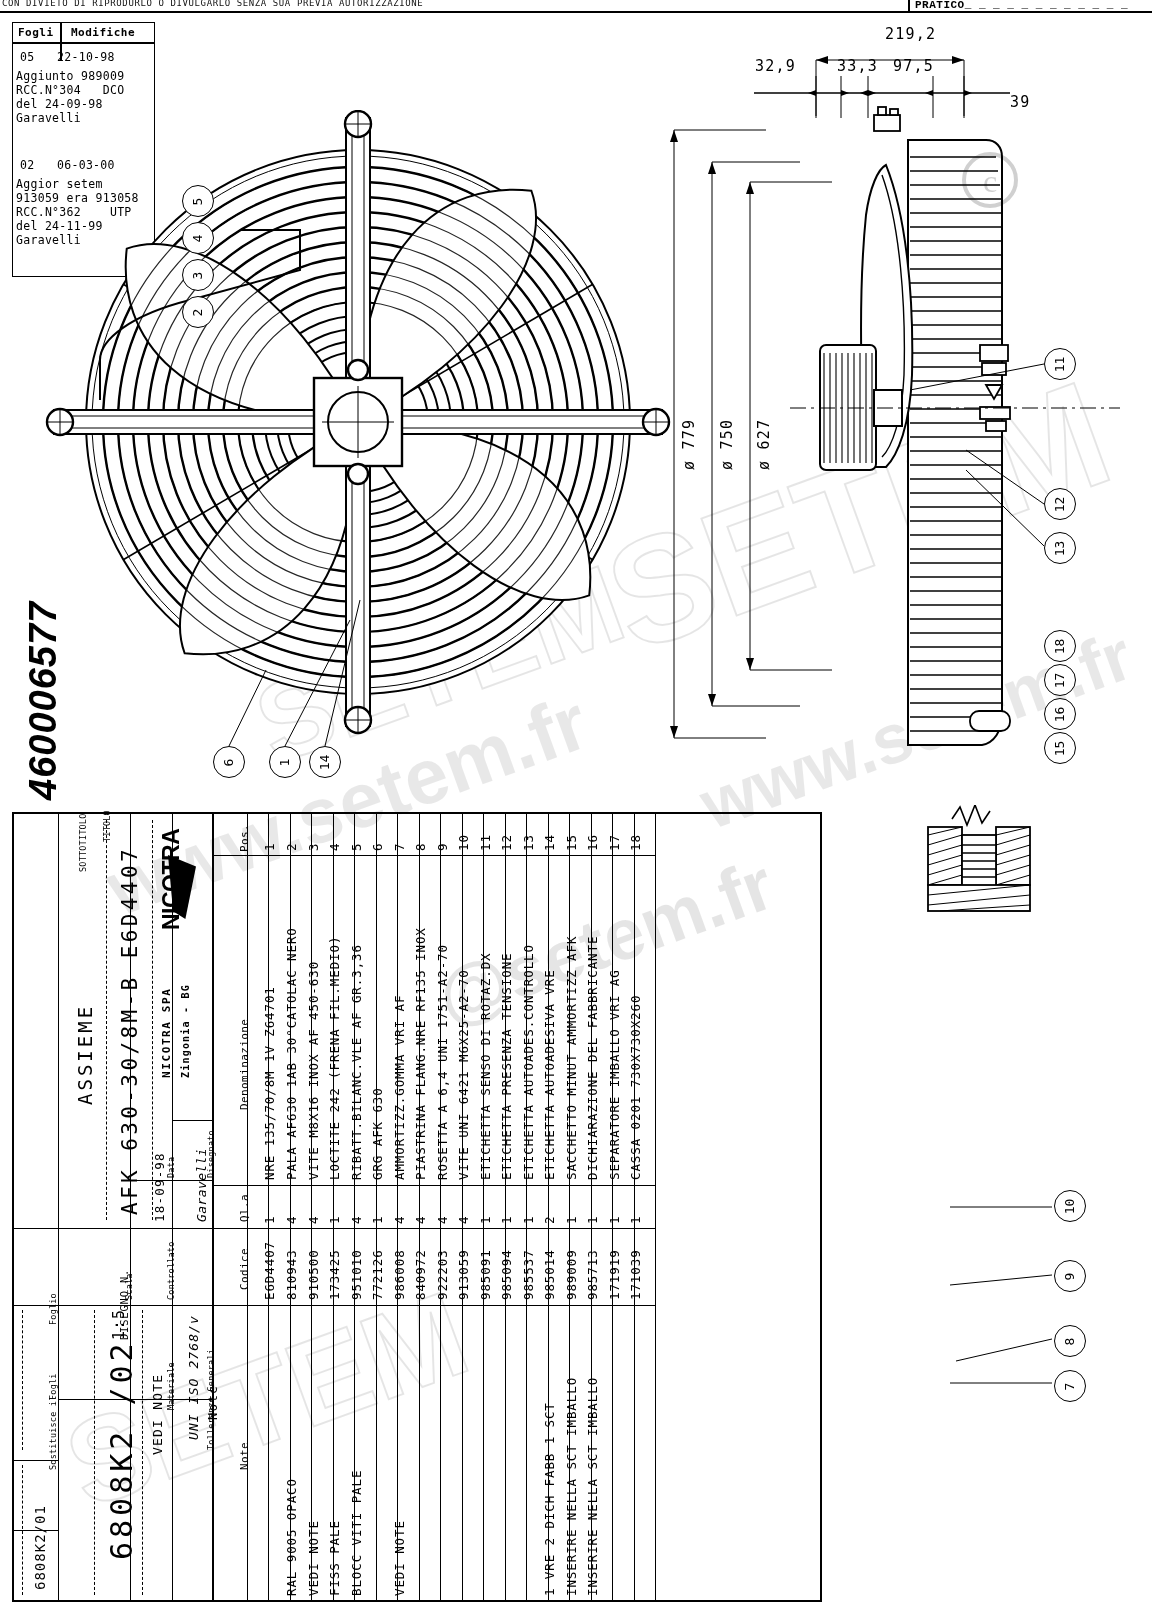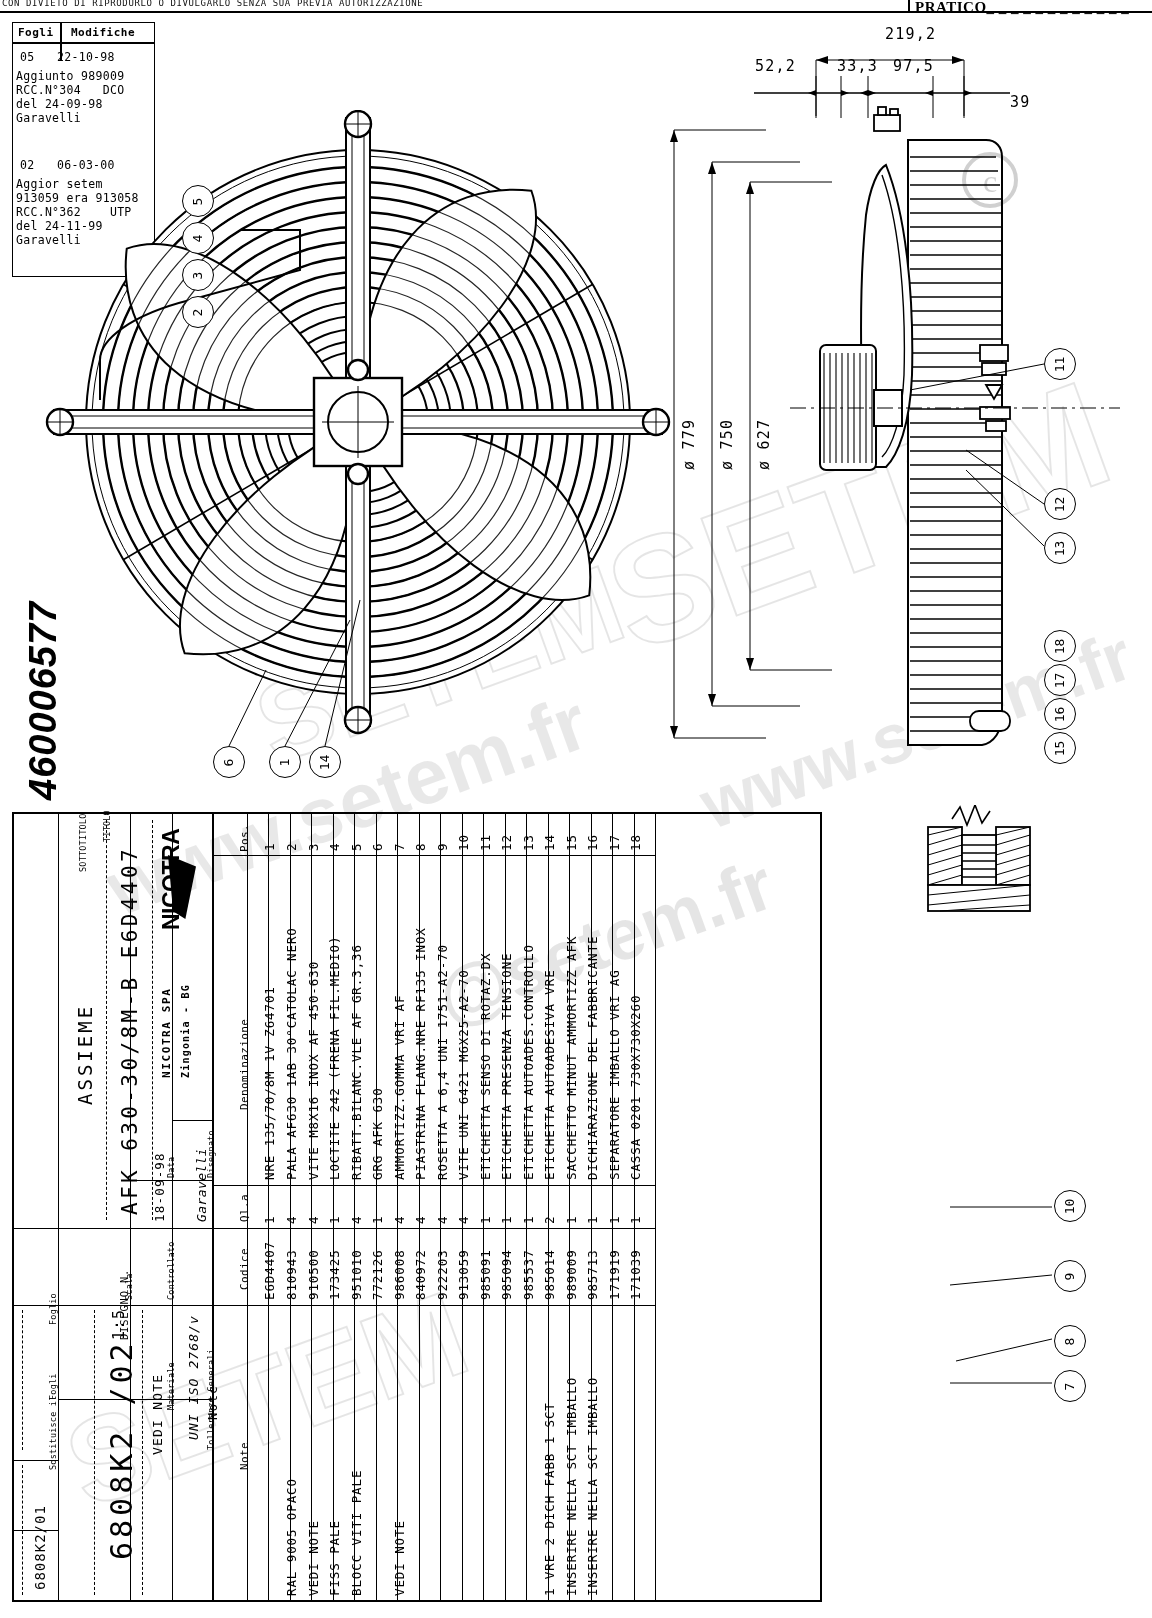--- a/index.html
+++ b/index.html
@@ -24,22 +24,22 @@
 
   
   .top-note{
     font-family:"DejaVu Sans Mono", monospace;
     font-size:9px;
     letter-spacing:.6px;
     white-space:nowrap;
     color:#111;
   }
   .pratico{
-    font-family:Liberation Serif, serif;
-    font-size:15px;
+    font-family:Liberation Mono, monospace;
+    font-size:11px;
     letter-spacing:.5px;
     font-weight:bold;
   }
 
   
   .rev-box{border:2px solid #000;box-sizing:border-box;background:#fff;}
   .rev-hdr{
     font-family:"DejaVu Sans Mono", monospace;
     font-size:11px;font-weight:bold;letter-spacing:.5px;
   }
@@ -397,21 +397,21 @@
     <line x1="264" y1="58" x2="264" y2="100" stroke="#000" stroke-width="1"></line>
 
     <path d="M108,75 l8,-3 l0,6 z" fill="#000"></path>
     <path d="M149,75 l-8,-3 l0,6 z" fill="#000"></path>
     <path d="M160,75 l8,-3 l0,6 z" fill="#000"></path>
     <path d="M176,75 l-8,-3 l0,6 z" fill="#000"></path>
     <path d="M225,75 l8,-3 l0,6 z" fill="#000"></path>
     <path d="M272,75 l-8,-3 l0,6 z" fill="#000"></path>
   </svg>
   <div class="abs dim" style="left:865px;top:25px;margin-left:20px;">219,2</div>
-  <div class="abs dim" style="left:755px;top:57px;">52,2</div>
+  <div class="abs dim" style="left:755px;top:57px;">32,9</div>
   <div class="abs dim" style="left:837px;top:57px;">33,3</div>
   <div class="abs dim" style="left:893px;top:57px;">97,5</div>
   <div class="abs dim" style="left:1010px;top:57px;margin-top:36px;">39</div>
 
   <svg class="abs" width="200" height="640" style="left:650px;top:110px;">
 
     <line x1="24" y1="20" x2="24" y2="628" stroke="#000" stroke-width="1"></line>
     <path d="M24,20 l-4,12 l8,0 z" fill="#000"></path>
     <path d="M24,628 l-4,-12 l8,0 z" fill="#000"></path>
     <line x1="24" y1="20" x2="116" y2="20" stroke="#000" stroke-width="1"></line>

